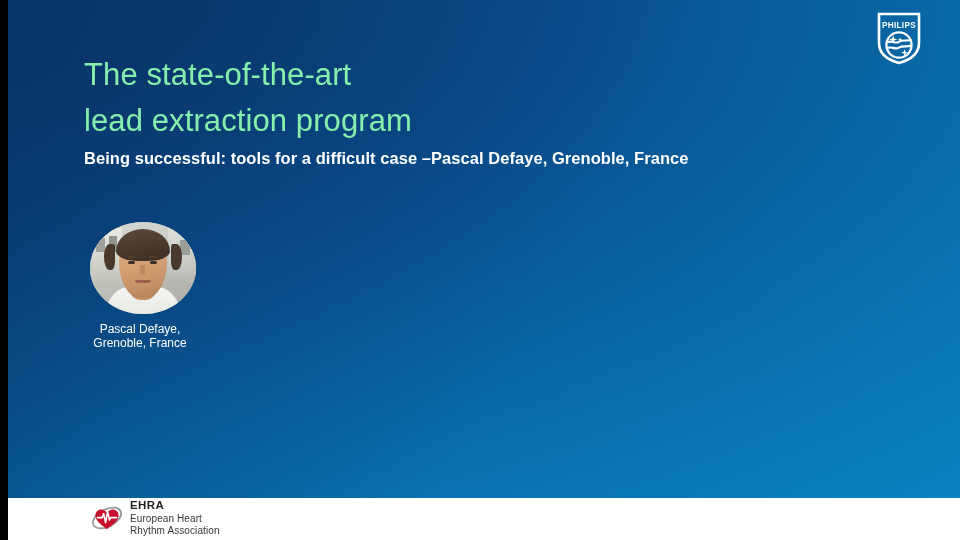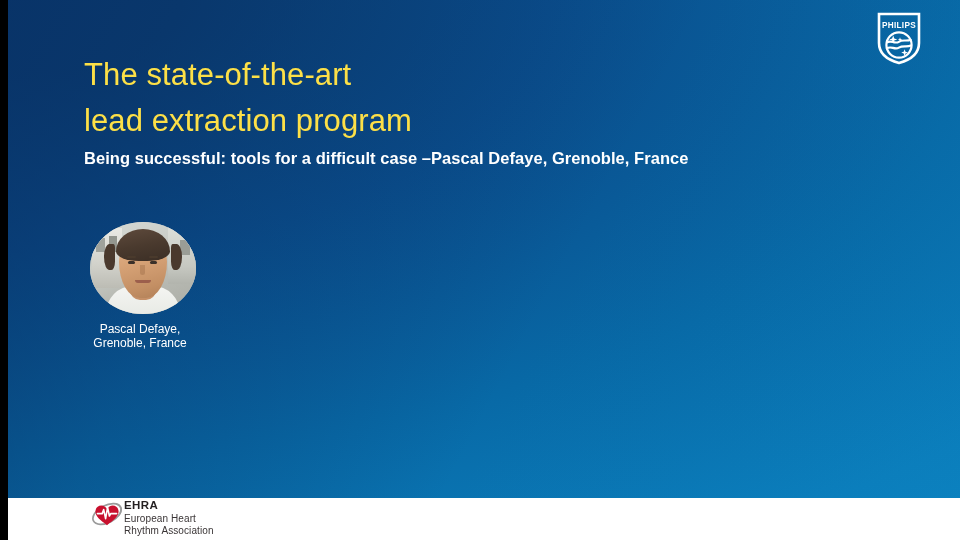--- a/index.html
+++ b/index.html
@@ -39,21 +39,21 @@
   }
 
   
   #title-block {
     position: absolute;
     left: 76px;
     top: 52px;
     width: 640px;
   }
   .title-line {
-    color: #fde047;
+    color: #86efac;
     font-size: 31px;
     line-height: 46px;
     font-weight: 400;
     letter-spacing: 0.1px;
     white-space: nowrap;
   }
   #subtitle {
     position: absolute;
     left: 76px;
     top: 149px;
@@ -182,21 +182,22 @@
     width: 46px;
     height: 54px;
   }
 
   
   #ehra-logo {
     position: absolute;
     left: 82px;
     top: 500px;
     display: flex;
-    gap: 0;
+    align-items: center;
+    gap: 6px;
   }
   #ehra-mark { width: 34px; height: 28px; flex: none; }
   #ehra-text { line-height: 1; }
   #ehra-title {
     color: #231f20;
     font-size: 11.5px;
     font-weight: bold;
     letter-spacing: 0.4px;
     display: block;
   }

